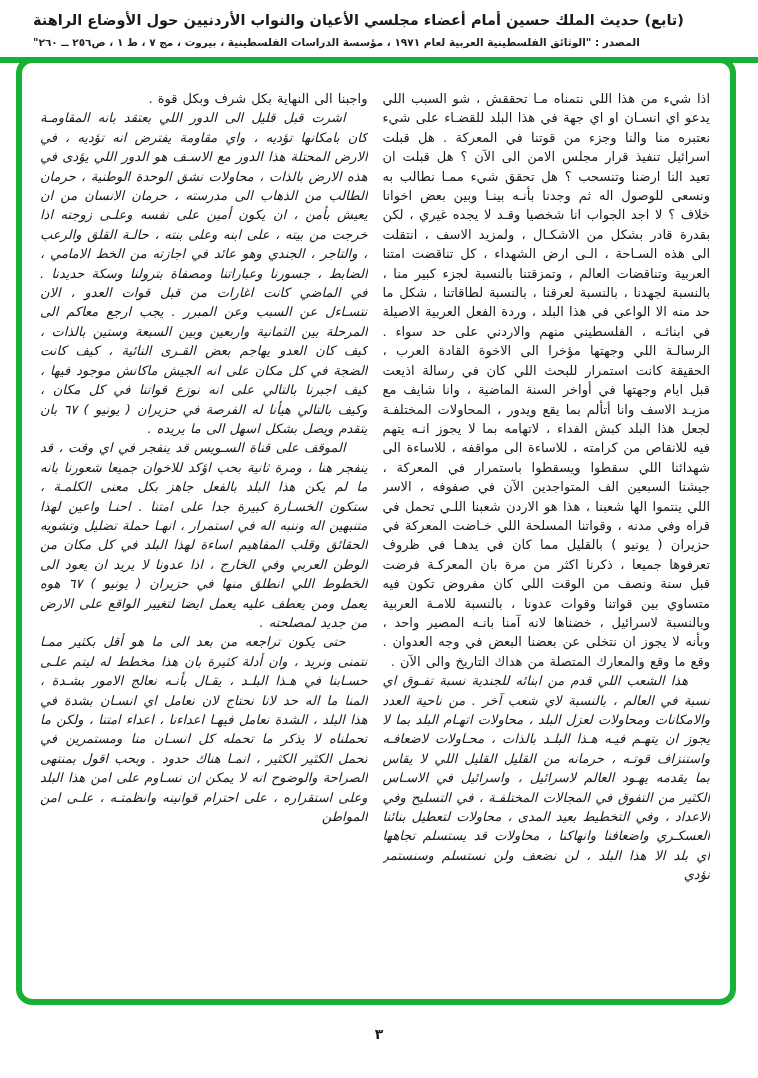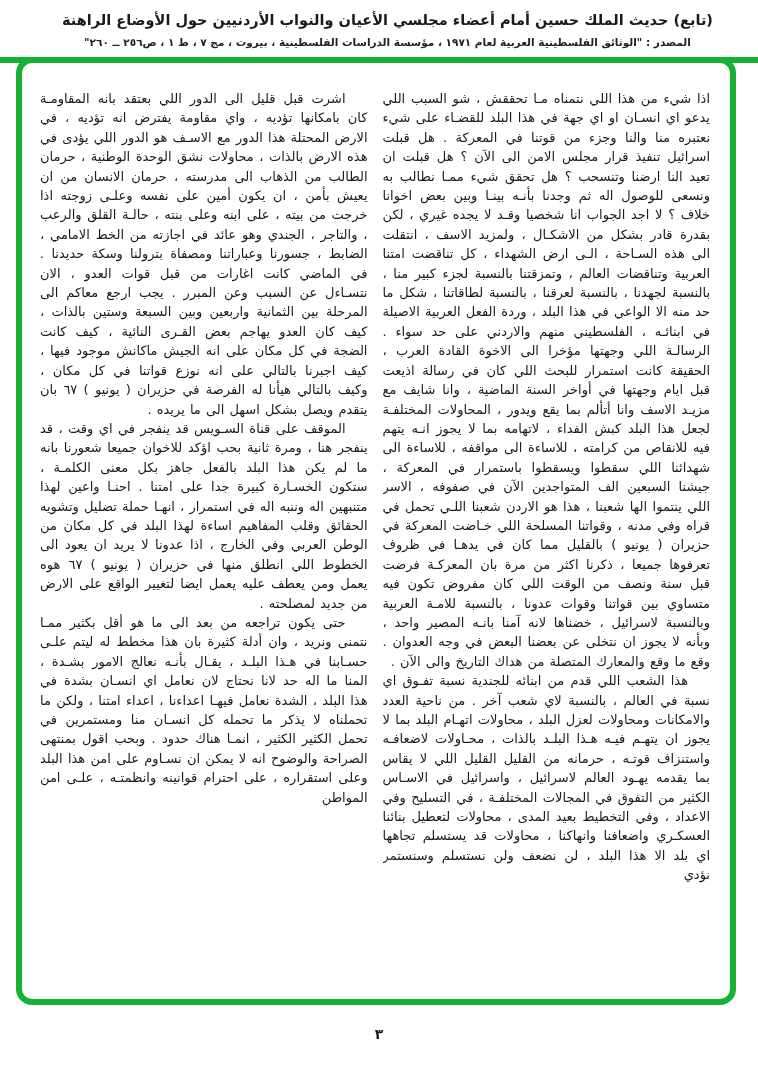--- a/index.html
+++ b/index.html
@@ -9,21 +9,21 @@
     position: relative;
     font-family: "DejaVu Sans", sans-serif;
     color: #1a1a1a;
     overflow: hidden;
   }
   .page { position: absolute; inset: 0; }
 
   
   .header {
     position: absolute; top: 10px; left: 0; right: 16px;
-    text-align: center; direction: rtl; padding-left: 33px;
+    text-align: left; direction: rtl; padding-left: 33px;
   }
   .title {
     font-size: 14.5px; font-weight: bold;
     letter-spacing: 0; line-height: 1.4;
   }
   .source {
     font-size: 10.5px; font-weight: bold; margin-top: 6px;
     color: #222;
   }
 
@@ -50,21 +50,21 @@
   }
   .col {
     flex: 1 1 0; overflow: hidden;
     direction: rtl;
   }
   .col p {
     font-size: 13px; line-height: 19.4px;
     text-align: justify;
     word-spacing: 1px;
   }
-  .col p.indent { text-indent: 22px; }
+  .col p.indent { text-indent: 22px; font-style: italic; }
 
   
   .page-number {
     position: absolute; top: 1026px; left: 0; right: 0;
     text-align: center;
     font-size: 14px; font-weight: bold;
   }
 </style>
 </head>
 <body>
@@ -80,20 +80,21 @@
 
   <div class="frame">
     <div class="cols">
 
       <div class="col">
         <p>اذا شيء من هذا اللي نتمناه مـا تحققش ، شو السبب اللي يدعو اي انسـان او اي جهة في هذا البلد للقضـاء على شيء نعتبره منا والنا وجزء من قوتنا في المعركة . هل قبلت اسرائيل تنفيذ قرار مجلس الامن الى الآن ؟ هل قبلت ان تعيد النا ارضنا وتنسحب ؟ هل تحقق شيء ممـا نطالب به ونسعى للوصول اله ثم وجدنا بأنـه بينـا وبين بعض اخوانا خلاف ؟ لا اجد الجواب انا شخصيا وقـد لا يجده غيري ، لكن بقدرة قادر بشكل من الاشكـال ، ولمزيد الاسف ، انتقلت الى هذه السـاحة ، الـى ارض الشهداء ، كل تناقضت امتنا العربية وتناقضات العالم ، وتمزقتنا بالنسبة لجزء كبير منا ، بالنسبة لجهدنا ، بالنسبة لعرقنا ، بالنسبة لطاقاتنا ، شكل ما حد منه الا الواعي في هذا البلد ، وردة الفعل العربية الاصيلة في ابنائـه ، الفلسطيني منهم والاردني على حد سواء . الرسالـة اللي وجهتها مؤخرا الى الاخوة القادة العرب ، الحقيقة كانت استمرار للبحث اللي كان في رسالة اذيعت قبل ايام وجهتها في أواخر السنة الماضية ، وانا شايف مع مزيـد الاسف وانا أتألم بما يقع ويدور ، المحاولات المختلفـة لجعل هذا البلد كبش الفداء ، لاتهامه بما لا يجوز انـه يتهم فيه للانقاص من كرامته ، للاساءة الى مواقفه ، للاساءة الى شهدائنا اللي سقطوا ويسقطوا باستمرار في المعركة ، جيشنا السبعين الف المتواجدين الآن في صفوفه ، الاسر اللي ينتموا الها شعبنا ، هذا هو الاردن شعبنا اللـي تحمل في قراه وفي مدنه ، وقواتنا المسلحة اللي خـاضت المعركة في حزيران ( يونيو ) بالقليل مما كان في يدهـا في ظروف تعرفوها جميعا ، ذكرنا اكثر من مرة بان المعركـة فرضت قبل سنة ونصف من الوقت اللي كان مفروض تكون فيه متساوي بين قواتنا وقوات عدونا ، بالنسبة للامـة العربية وبالنسبة لاسرائيل ، خضناها لانه آمنا بانـه المصير واحد ، وبأنه لا يجوز ان نتخلى عن بعضنا البعض في وجه العدوان . وقع ما وقع والمعارك المتصلة من هداك التاريخ والى الآن .</p>
         <p class="indent">هذا الشعب اللي قدم من ابنائه للجندية نسبة تفـوق اي نسبة في العالم ، بالنسبة لاي شعب آخر . من ناحية العدد والامكانات ومحاولات لعزل البلد ، محاولات اتهـام البلد بما لا يجوز ان يتهـم فيـه هـذا البلـد بالذات ، محـاولات لاضعافـه واستنزاف قوتـه ، حرمانه من القليل القليل اللي لا يقاس بما يقدمه يهـود العالم لاسرائيل ، واسرائيل في الاسـاس الكثير من التفوق في المجالات المختلفـة ، في التسليح وفي الاعداد ، وفي التخطيط بعيد المدى ، محاولات لتعطيل بنائنا العسكـري واضعافنا وانهاكنا ، محاولات قد يستسلم تجاهها اي بلد الا هذا البلد ، لن نضعف ولن نستسلم وسنستمر نؤدي</p>
       </div>
 
       <div class="col">
+        <p>واجبنا الى النهاية بكل شرف وبكل قوة .</p>
         <p class="indent">اشرت قبل قليل الى الدور اللي بعتقد بانه المقاومـة كان بامكانها تؤديه ، واي مقاومة يفترض انه تؤديه ، في الارض المحتلة هذا الدور مع الاسـف هو الدور اللي يؤدى في هذه الارض بالذات ، محاولات نشق الوحدة الوطنية ، حرمان الطالب من الذهاب الى مدرسته ، حرمان الانسان من ان يعيش بأمن ، ان يكون أمين على نفسه وعلـى زوجته اذا خرجت من بيته ، على ابنه وعلى بنته ، حالـة القلق والرعب ، والتاجر ، الجندي وهو عائد في اجازته من الخط الامامي ، الضابط ، جسورنا وعباراتنا ومصفاة بترولنا وسكة حديدنا . في الماضي كانت اغارات من قبل قوات العدو ، الان نتسـاءل عن السبب وعن المبرر . يجب ارجع معاكم الى المرحلة بين الثمانية واربعين وبين السبعة وستين بالذات ، كيف كان العدو يهاجم بعض القـرى النائية ، كيف كانت الضجة في كل مكان على انه الجيش ماكانش موجود فيها ، كيف اجبرنا بالتالي على انه نوزع قواتنا في كل مكان ، وكيف بالتالي هيأنا له الفرصة في حزيران ( يونيو ) ٦٧ بان يتقدم ويصل بشكل اسهل الى ما يريده .</p>
         <p class="indent">الموقف على قناة السـويس قد ينفجر في اي وقت ، قد ينفجر هنا ، ومرة ثانية بحب اؤكد للاخوان جميعا شعورنا بانه ما لم يكن هذا البلد بالفعل جاهز بكل معنى الكلمـة ، ستكون الخسـارة كبيرة جدا على امتنا . احنـا واعين لهذا متنبهين اله وننبه اله في استمرار ، انهـا حملة تضليل وتشويه الحقائق وقلب المفاهيم اساءة لهذا البلد في كل مكان من الوطن العربي وفي الخارج ، اذا عدونا لا يريد ان يعود الى الخطوط اللي انطلق منها في حزيران ( يونيو ) ٦٧ هوه يعمل ومن يعطف عليه يعمل ايضا لتغيير الواقع على الارض من جديد لمصلحته .</p>
         <p class="indent">حتى يكون تراجعه من بعد الى ما هو أقل بكثير ممـا نتمنى ونريد ، وان أدلة كثيرة بان هذا مخطط له ليتم علـى حسـابنا في هـذا البلـد ، يقـال بأنـه نعالج الامور بشـدة ، المنا ما اله حد لانا نحتاج لان نعامل اي انسـان بشدة في هذا البلد ، الشدة نعامل فيهـا اعداءنا ، اعداء امتنا ، ولكن ما تحملناه لا يذكر ما تحمله كل انسـان منا ومستمرين في تحمل الكثير الكثير ، انمـا هناك حدود . وبحب اقول بمنتهى الصراحة والوضوح انه لا يمكن ان نسـاوم على امن هذا البلد وعلى استقراره ، على احترام قوانينه وانظمتـه ، علـى امن المواطن</p>
       </div>
 
     </div>
   </div>
 
   <div class="page-number">٣</div>
 

